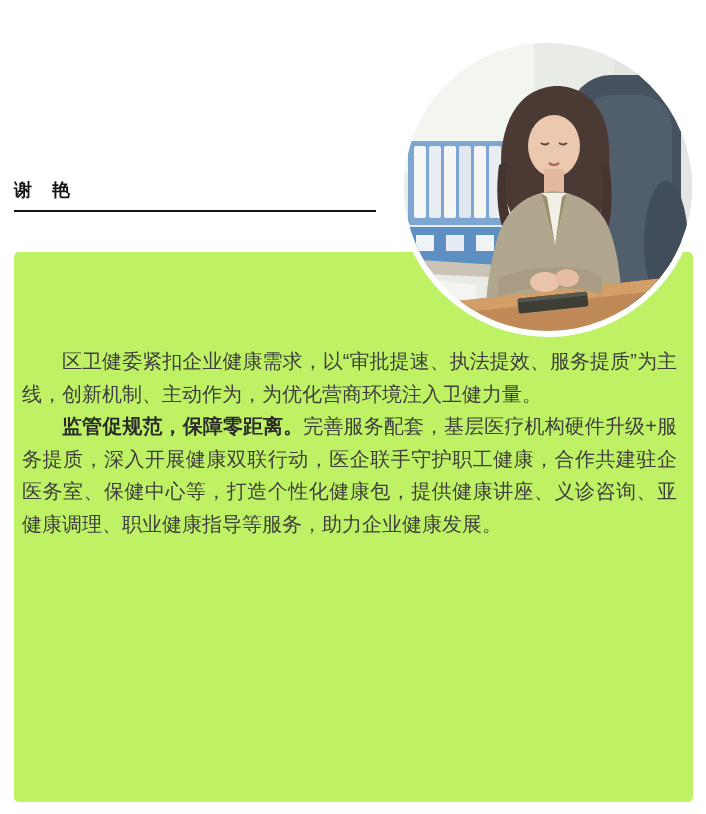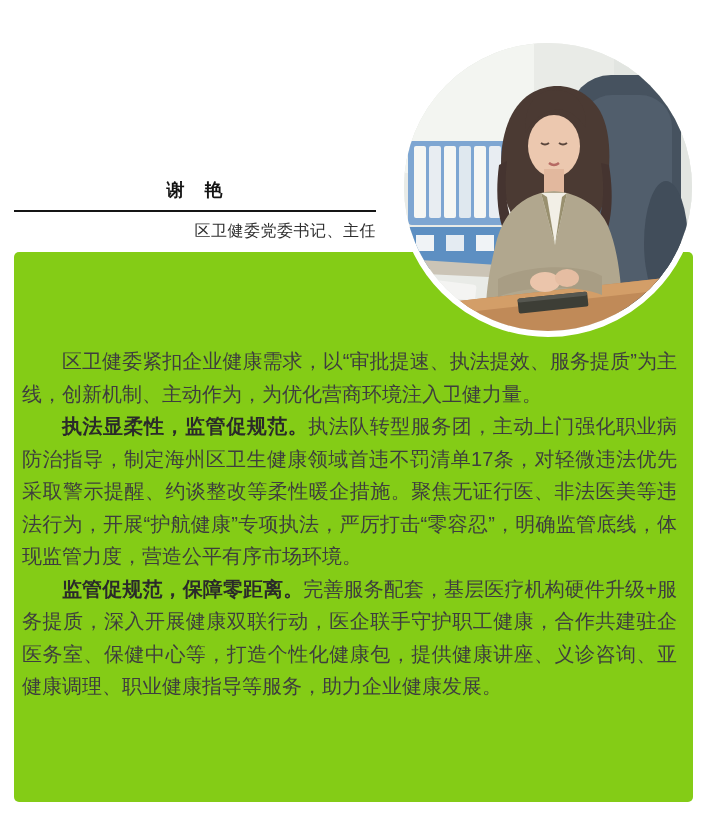--- a/index.html
+++ b/index.html
@@ -1,59 +1,58 @@
 <!DOCTYPE html>
 <html><head>
 <meta charset="utf-8">
 <style>
   html,body{margin:0;padding:0;background:#ffffff;}
   .page{
     position:relative;width:706px;height:814px;background:#ffffff;overflow:hidden;
     font-family:"Liberation Sans","DejaVu Sans",sans-serif;
   }
   .header-name{
-    position:absolute;left:14px;top:180px;width:362px;text-align:center;
+    position:absolute;left:14px;top:180px;width:362px;text-align:left;
     font-size:18px;line-height:20px;font-weight:bold;color:#151515;letter-spacing:1px;
   }
   .header-divider{
     position:absolute;left:14px;top:210px;width:362px;height:2px;background:#151515;
   }
   .header-title{
     position:absolute;left:14px;top:221px;width:362px;text-align:right;
     font-size:16px;line-height:20px;color:#2e2e2e;letter-spacing:0.5px;
   }
   .photo{
     position:absolute;left:398px;top:37px;width:288px;height:288px;
     border-radius:50%;border:6px solid #ffffff;overflow:hidden;z-index:3;
     background:#e9ebe7;box-sizing:content-box;
   }
   .photo svg{display:block;width:288px;height:288px;}
   .panel{
     position:absolute;left:14px;top:252px;width:679px;height:550px;
-    background:#84cc16;border-radius:5px;z-index:1;
+    background:#bef264;border-radius:5px;z-index:1;
   }
   .panel-text{
     position:absolute;left:8px;right:16px;top:93px;
   }
   .panel-text p{
     margin:0;text-indent:2em;text-align:justify;
     font-size:20px;line-height:32.5px;color:#3e3e3e;
   }
   .panel-text p b{color:#2a2a2a;}
 </style>
 </head>
 <body>
 
 <div class="page">
 
   <div class="header-name">谢　艳</div>
 
   <div class="header-divider"></div>
 
-  <div class="header-title">区卫健委党委书记、主任</div>
 
   <div class="photo">
     <svg viewBox="0 0 288 288" xmlns="http://www.w3.org/2000/svg">
 
       <rect x="0" y="0" width="288" height="288" fill="#e9ebe7"></rect>
       <rect x="0" y="0" width="130" height="130" fill="#f3f5f1"></rect>
       <rect x="210" y="0" width="78" height="288" fill="#e2e5e1"></rect>
 
       <rect x="4" y="98" width="124" height="84" rx="4" fill="#7ea6d2"></rect>
       <rect x="10" y="103" width="12" height="72" rx="2" fill="#f6f7f4"></rect>
@@ -101,18 +100,17 @@
       <g transform="rotate(-6 150 260)">
         <rect x="114" y="252" width="70" height="15" rx="2" fill="#3d3e36"></rect>
         <rect x="114" y="252" width="70" height="4" rx="2" fill="#565750"></rect>
       </g>
     </svg>
   </div>
 
   <div class="panel">
     <div class="panel-text">
       <p><b></b><span>区卫健委紧扣企业健康需求，以“审批提速、执法提效、服务提质”为主线，创新机制、主动作为，为优化营商环境注入卫健力量。</span></p>
-      <p><b>执法显柔性，监管促规范。</b><span>执法队转型服务团，主动上门强化职业病防治指导，制定海州区卫生健康领域首违不罚清单17条，对轻微违法优先采取警示提醒、约谈整改等柔性暖企措施。聚焦无证行医、非法医美等违法行为，开展“护航健康”专项执法，严厉打击“零容忍”，明确监管底线，体现监管力度，营造公平有序市场环境。</span></p>
       <p><b>监管促规范，保障零距离。</b><span>完善服务配套，基层医疗机构硬件升级+服务提质，深入开展健康双联行动，医企联手守护职工健康，合作共建驻企医务室、保健中心等，打造个性化健康包，提供健康讲座、义诊咨询、亚健康调理、职业健康指导等服务，助力企业健康发展。</span></p>
     </div>
   </div>
 
 </div>
 
 </body></html>

